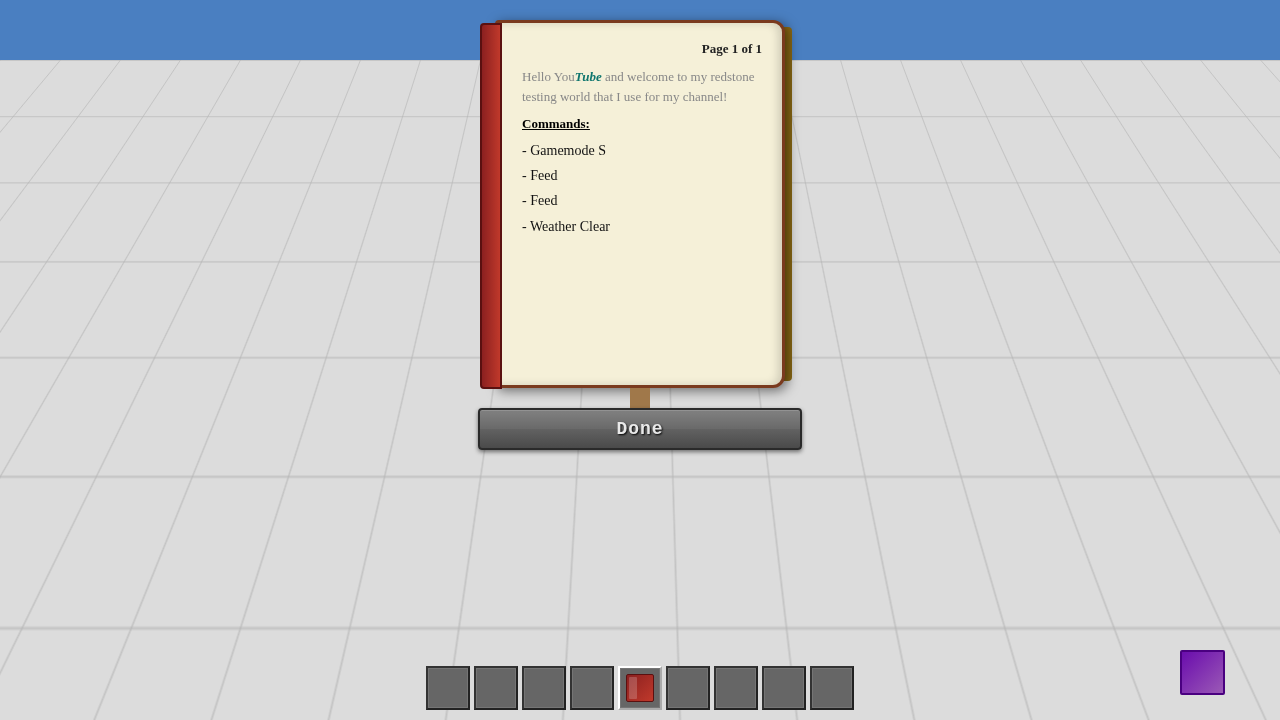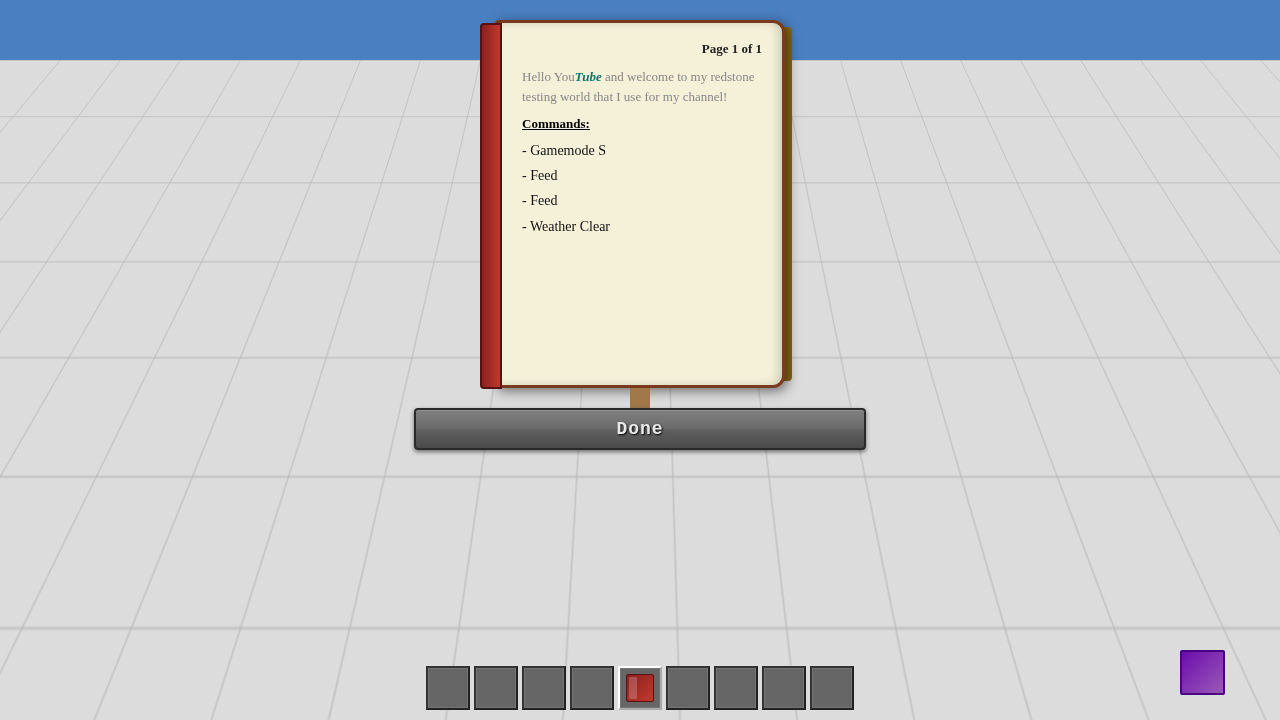--- a/index.html
+++ b/index.html
@@ -165,21 +165,21 @@
     
     .done-button-wrapper {
       position: absolute;
       bottom: 270px;
       left: 50%;
       transform: translateX(-50%);
       z-index: 20;
     }
 
     .done-button {
-      width: 452px;
+      width: 324px;
       height: 42px;
       background: linear-gradient(to bottom, #7a7a7a, #4a4a4a);
       border: 2px solid #2a2a2a;
       border-radius: 4px;
       color: #e8e8e8;
       font-size: 18px;
       font-family: 'Courier New', monospace;
       font-weight: bold;
       cursor: pointer;
       letter-spacing: 1px;

